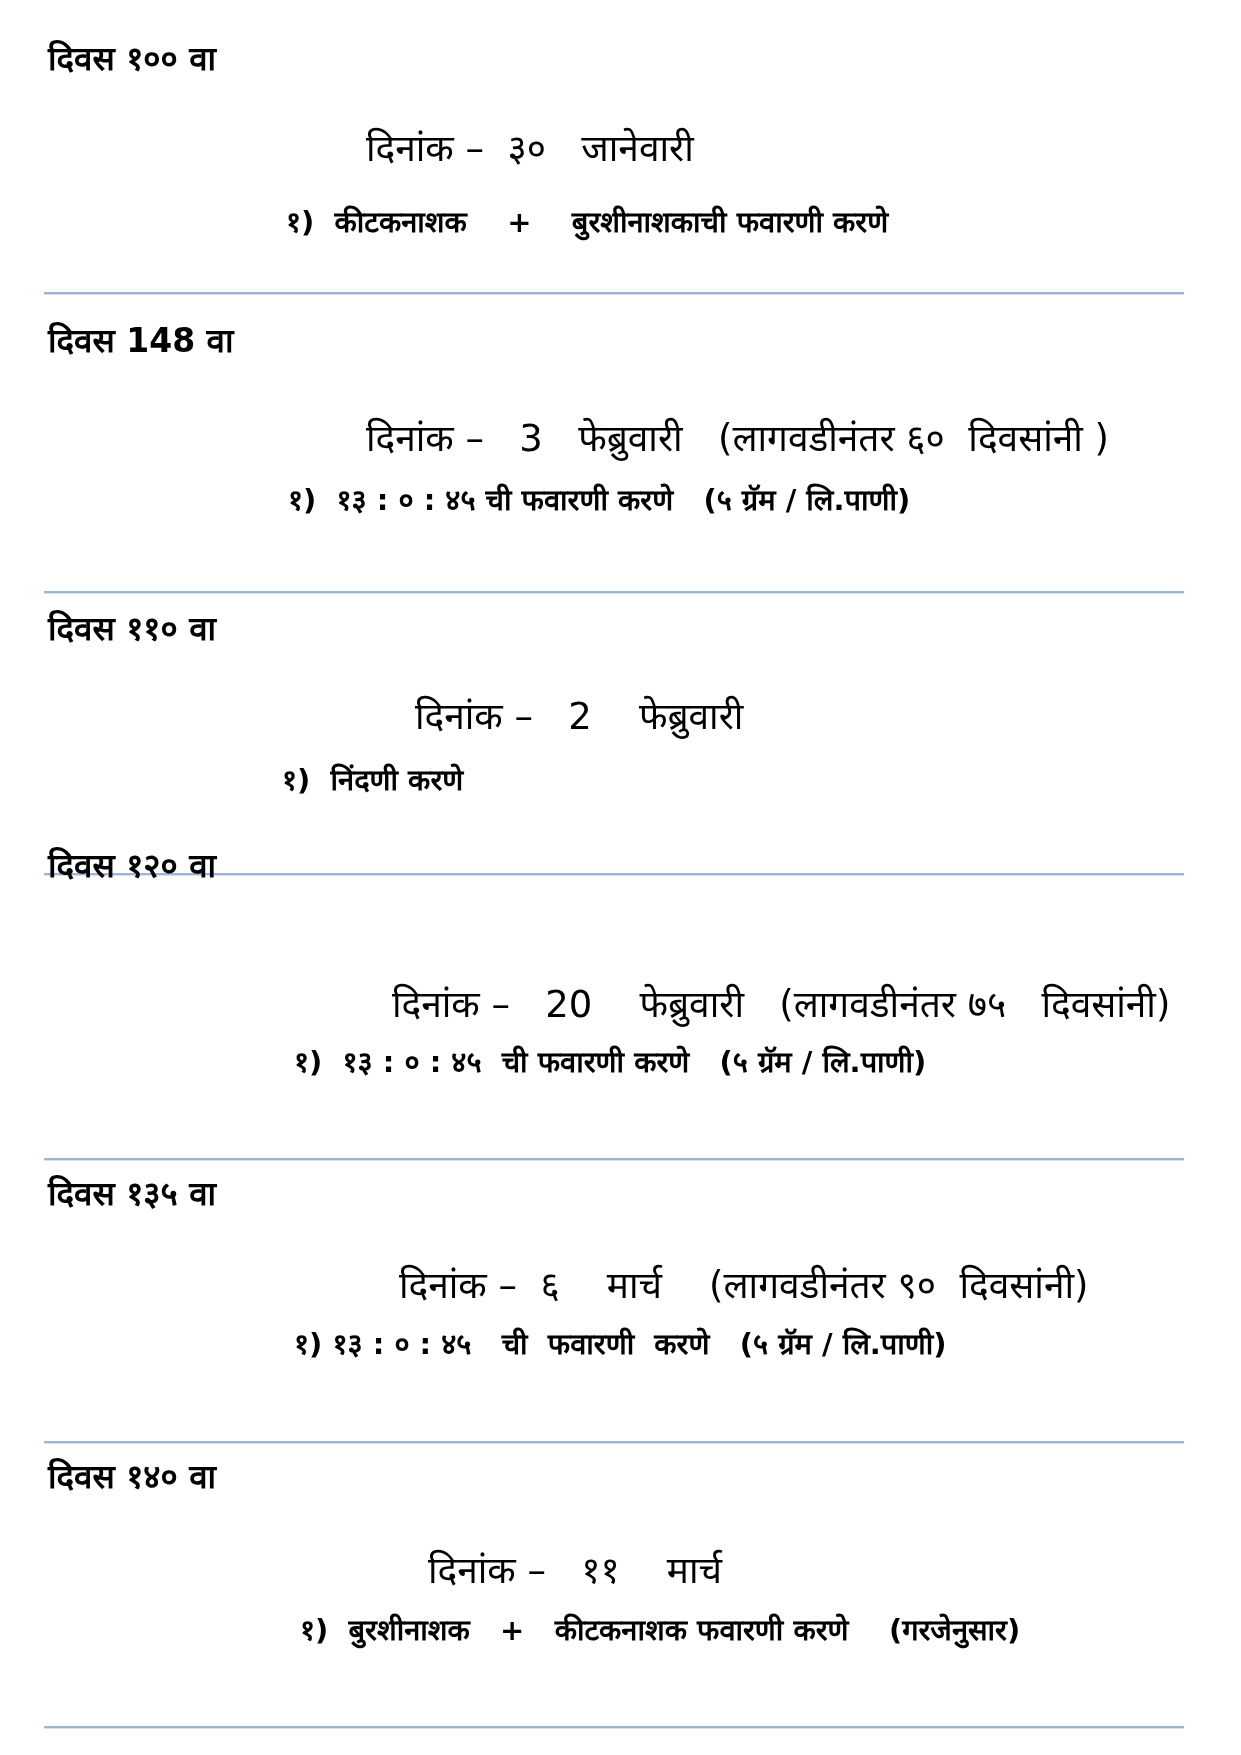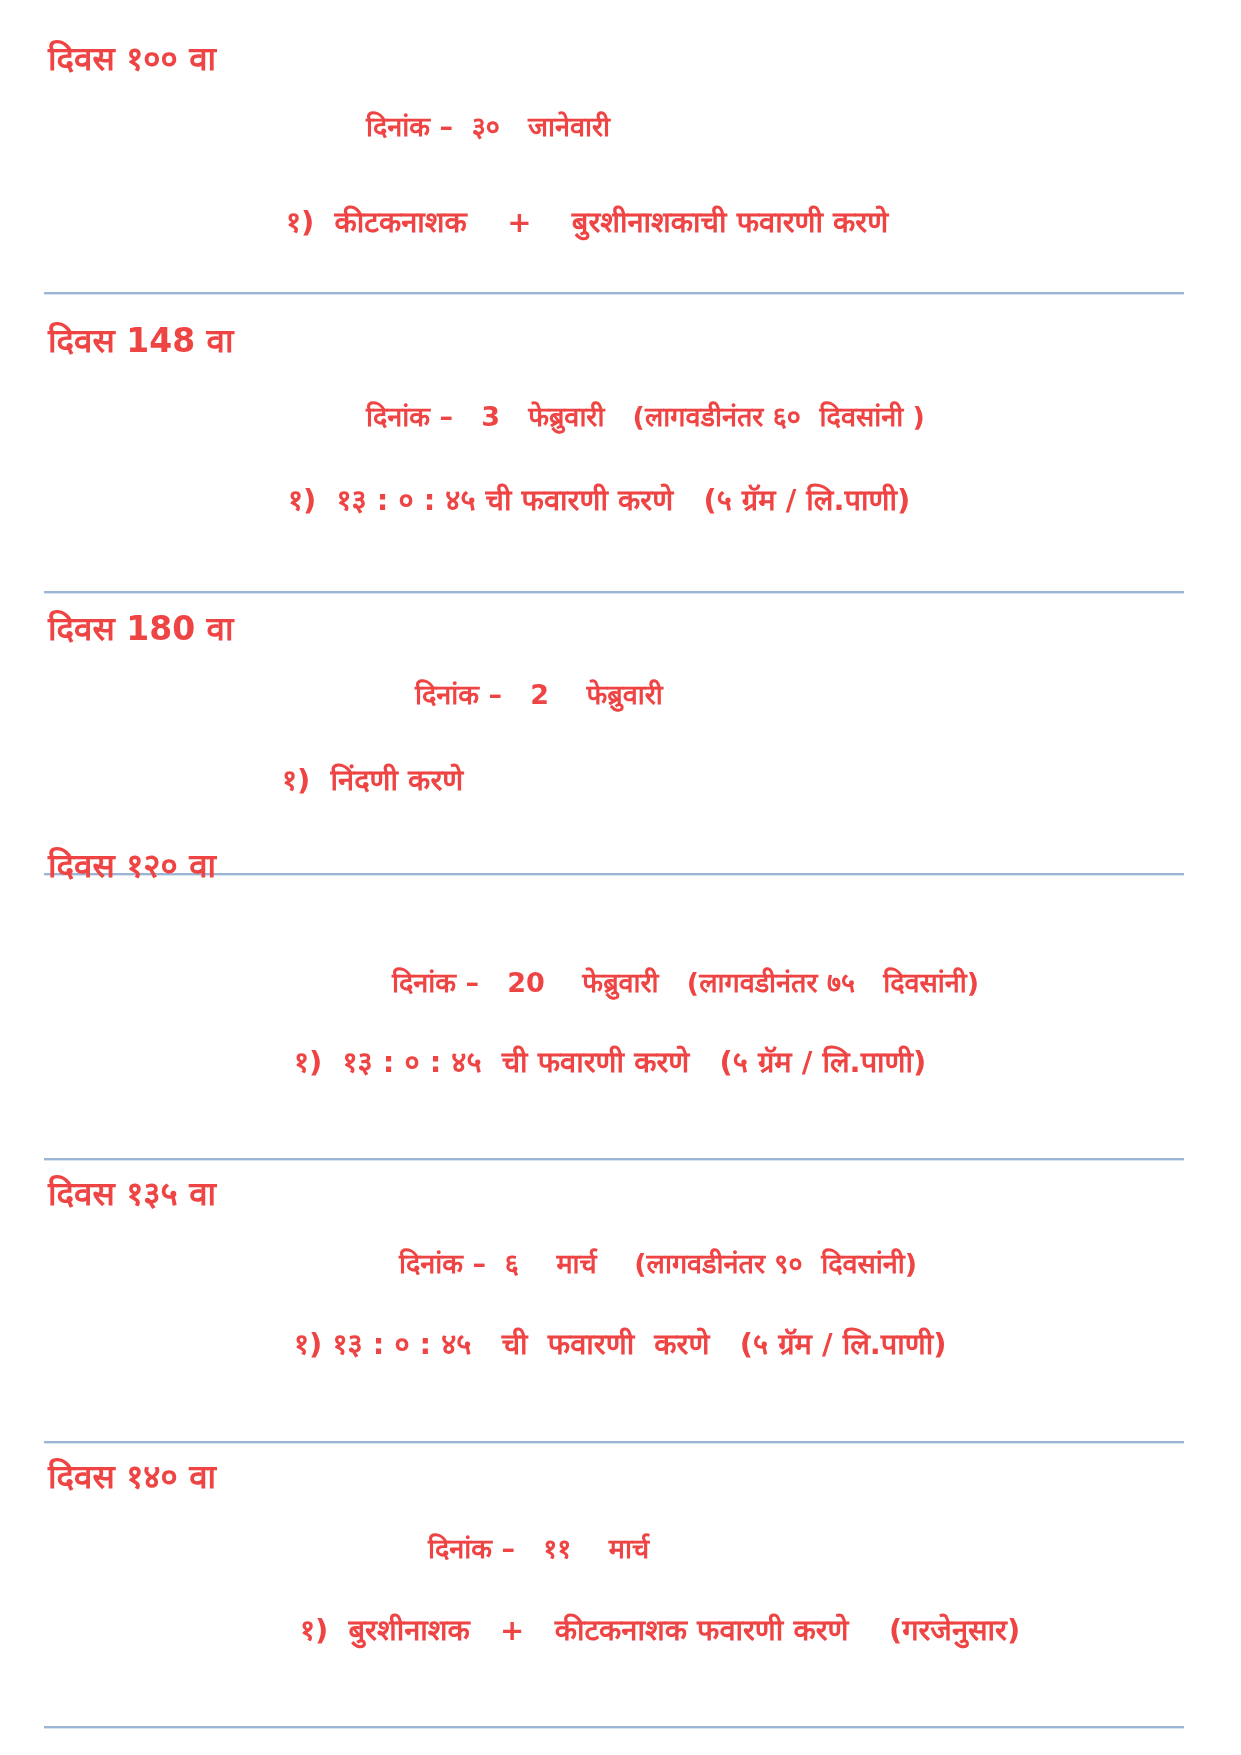--- a/index.html
+++ b/index.html
@@ -7,37 +7,38 @@
     padding: 0;
     background: #ffffff;
   }
   .page {
     position: relative;
     width: 1241px;
     height: 1755px;
     margin: 0 auto;
     background: #ffffff;
     font-family: "DejaVu Sans", "Liberation Sans", sans-serif;
-    color: #ef4444;
+    color: #000000;
     overflow: hidden;
   }
   .day, .date, .task {
     position: absolute;
     margin: 0;
     white-space: pre-wrap;
     line-height: 1.25;
   }
   .day {
     left: 48px;
     font-size: 33px;
     font-weight: 700;
   }
   .date {
-    font-size: 27px;
-    font-weight: 700;
+    font-size: 37px;
+    font-weight: 400;
+    margin-top: 16px;
   }
   .task {
     font-size: 29px;
     font-weight: 600;
   }
   .divider {
     position: absolute;
     left: 44px;
     width: 1140px;
     height: 2px;
@@ -58,21 +59,21 @@
   </section>
 
   <section>
     <h2 class="day" style="top:320px">दिवस 148 वा</h2>
     <p class="date" style="top:400px; left:366px">दिनांक –   3   फेब्रुवारी   (लागवडीनंतर ६०  दिवसांनी )</p>
     <p class="task" style="top:482px; left:288px">१)  १३ : ० : ४५ ची फवारणी करणे   (५ ग्रॅम / लि.पाणी)</p>
     <div class="divider" style="top:591px"></div>
   </section>
 
   <section>
-    <h2 class="day" style="top:608px">दिवस 180 वा</h2>
+    <h2 class="day" style="top:608px">दिवस ११० वा</h2>
     <p class="date" style="top:678px; left:415px">दिनांक –   2    फेब्रुवारी</p>
     <p class="task" style="top:762px; left:282px">१)  निंदणी करणे</p>
     <div class="divider" style="top:873px"></div>
   </section>
 
   <section>
     <h2 class="day" style="top:845px">दिवस १२० वा</h2>
     <p class="date" style="top:966px; left:392px">दिनांक –   20    फेब्रुवारी   (लागवडीनंतर ७५   दिवसांनी)</p>
     <p class="task" style="top:1044px; left:294px">१)  १३ : ० : ४५  ची फवारणी करणे   (५ ग्रॅम / लि.पाणी)</p>
     <div class="divider" style="top:1158px"></div>

